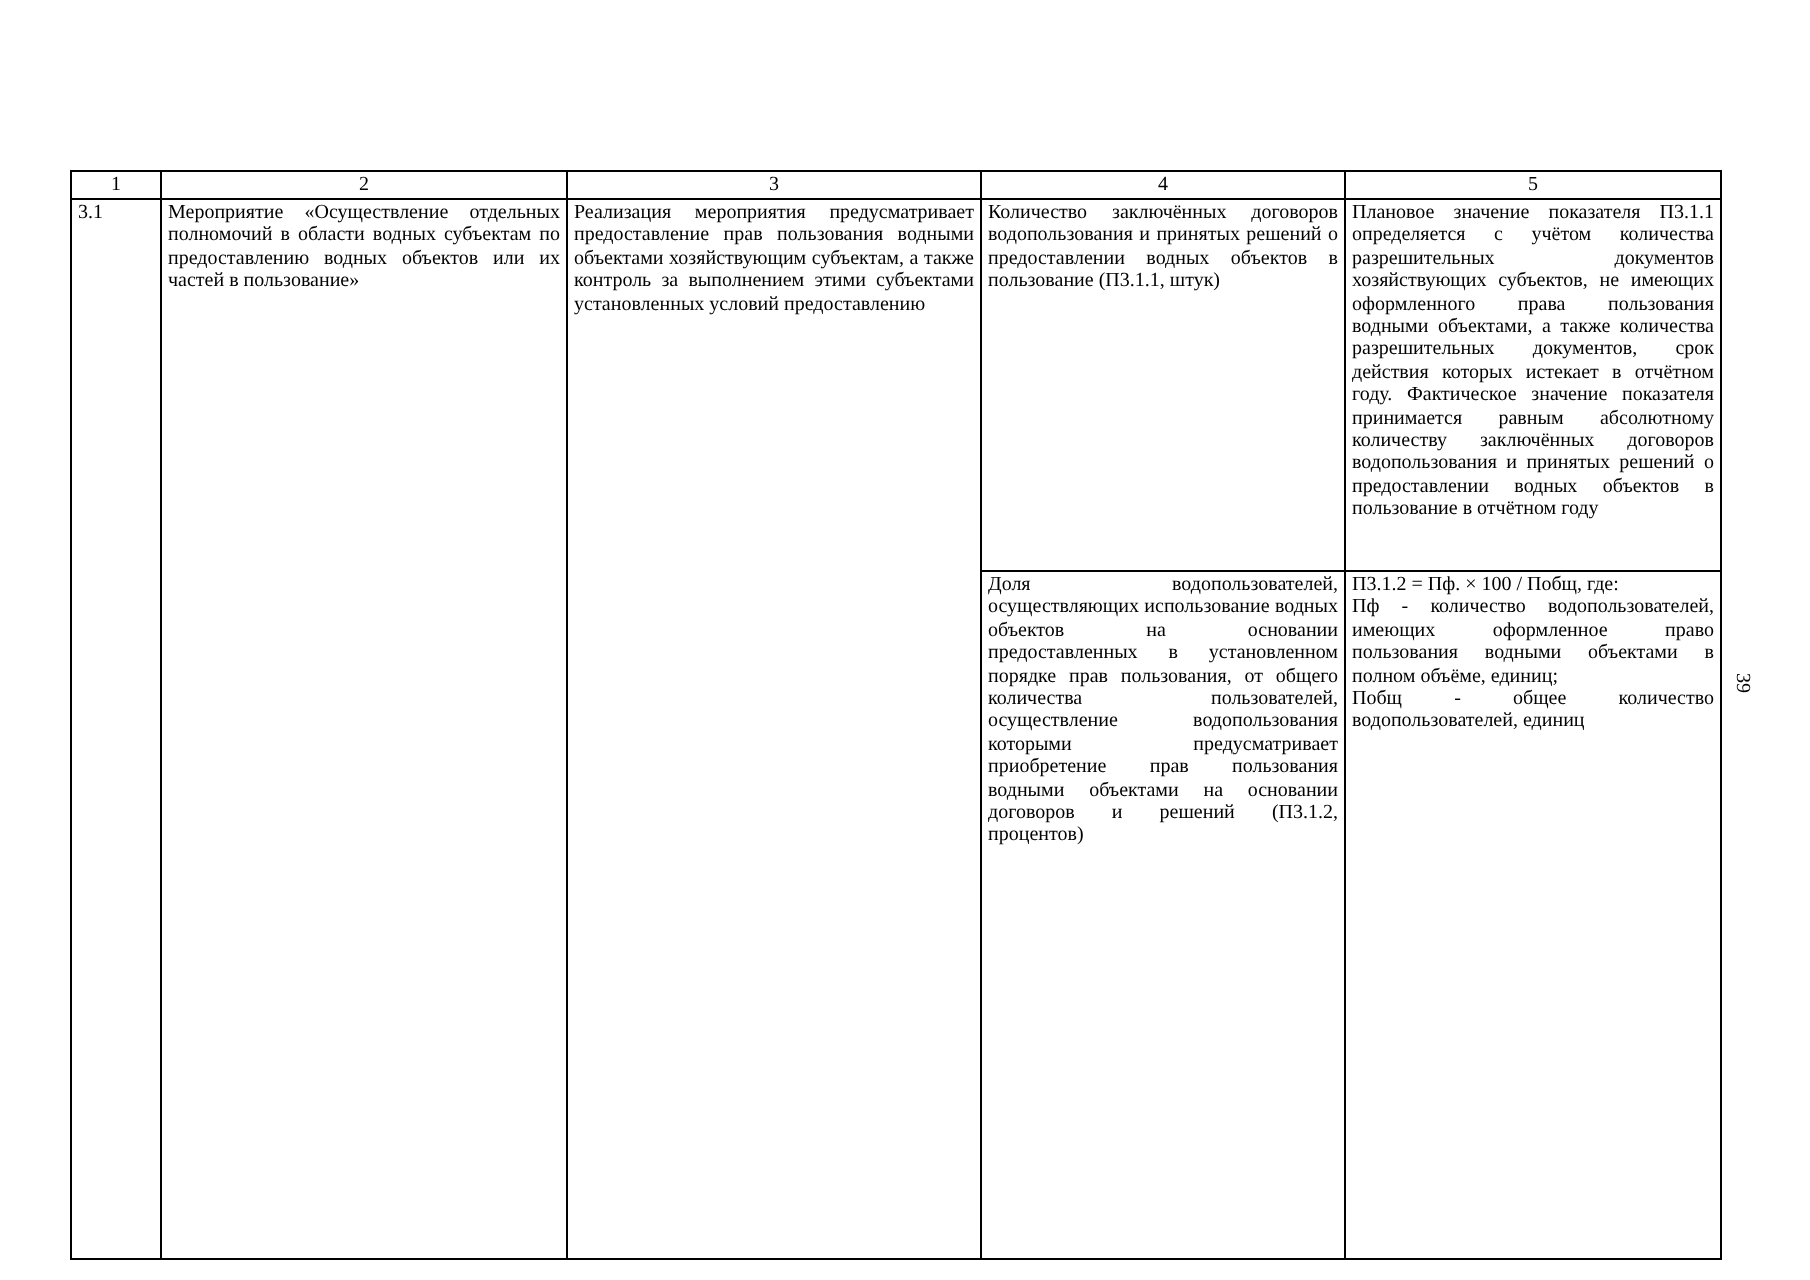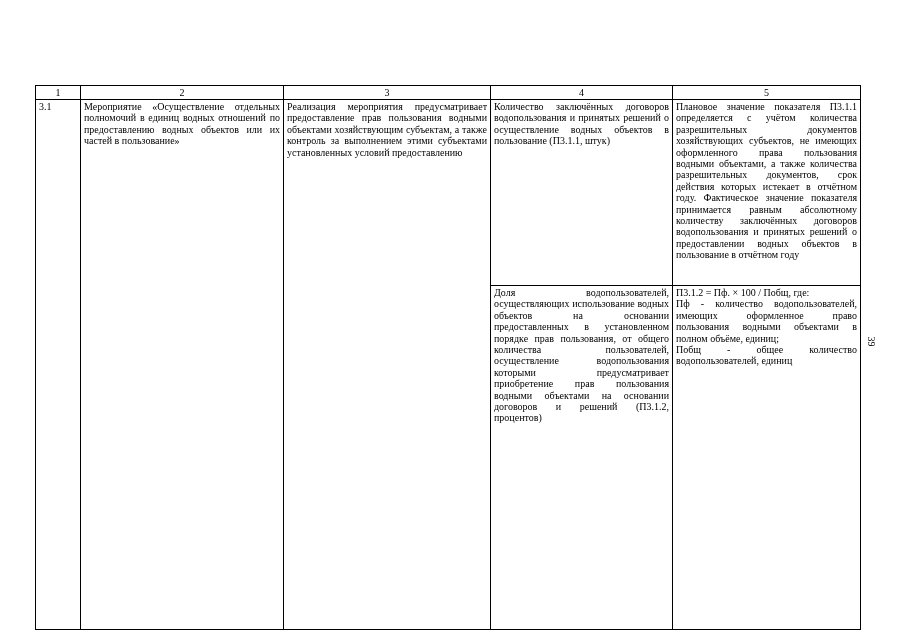--- a/index.html
+++ b/index.html
@@ -81,23 +81,23 @@
     <tbody>
       <tr class="head-row">
         <td>1</td>
         <td>2</td>
         <td>3</td>
         <td>4</td>
         <td>5</td>
       </tr>
       <tr class="body-row-1">
         <td class="cell-num" rowspan="2">3.1</td>
-        <td rowspan="2">Мероприятие «Осуществление отдельных полномочий в единиц водных отношений по предоставлению водных объектов или их частей в пользование»</td>
+        <td rowspan="2">Мероприятие «Осуществление отдельных полномочий в области водных субъектам по предоставлению водных объектов или их частей в пользование»</td>
         <td rowspan="2">Реализация мероприятия предусматривает предоставление прав пользования водными объектами хозяйствующим субъектам, а также контроль за выполнением этими субъектами установленных условий предоставлению</td>
-        <td>Количество заключённых договоров водопользования и принятых решений о осуществление водных объектов в пользование (П3.1.1, штук)</td>
+        <td>Количество заключённых договоров водопользования и принятых решений о предоставлении водных объектов в пользование (П3.1.1, штук)</td>
         <td>Плановое значение показателя П3.1.1 определяется с учётом количества разрешительных документов хозяйствующих субъектов, не имеющих оформленного права пользования водными объектами, а также количества разрешительных документов, срок действия которых истекает в отчётном году. Фактическое значение показателя принимается равным абсолютному количеству заключённых договоров водопользования и принятых решений о предоставлении водных объектов в пользование в отчётном году</td>
       </tr>
       <tr class="body-row-2">
         <td>Доля водопользователей, осуществляющих использование водных объектов на основании предоставленных в установленном порядке прав пользования, от общего количества пользователей, осуществление водопользования которыми предусматривает приобретение прав пользования водными объектами на основании договоров и решений (П3.1.2, процентов)</td>
         <td class="pre-wrap">П3.1.2 = Пф. × 100 / Побщ, где:
 Пф - количество водопользователей, имеющих оформленное право пользования водными объектами в полном объёме, единиц;
 Побщ - общее количество водопользователей, единиц</td>
       </tr>
     </tbody>
   </table>

